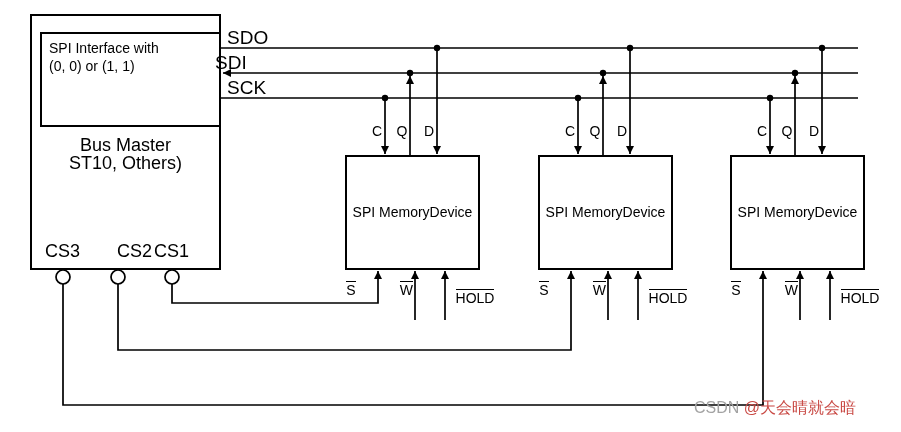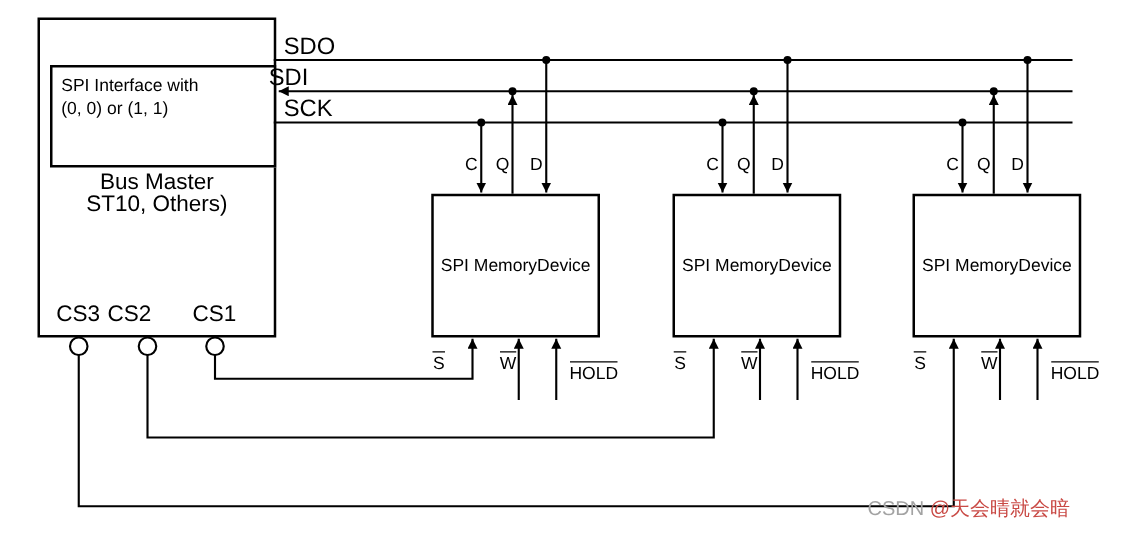--- a/index.html
+++ b/index.html
@@ -28,21 +28,21 @@
   .wm-handle{color:#c94a45}
   .d1{left:345px}.d2{left:538px}.d3{left:730px}
 </style>
 </head>
 <body>
 
 <div class="stage">
 
   <div class="box" style="left:30px;top:14px;width:191px;height:256px"></div>
 
-  <div class="box iface" style="left:40px;top:52px;width:181px;height:82px">
+  <div class="box iface" style="left:40px;top:32px;width:181px;height:95px">
     <div>SPI Interface with</div>
     <div>(0, 0) or (1, 1)</div>
   </div>
 
   <div class="box devbox d1" style="top:155px;width:135px;height:115px">
     <div>SPI Memory</div>
     <div>Device</div>
   </div>
   <div class="box devbox d2" style="top:155px;width:135px;height:115px">
     <div>SPI Memory</div>
@@ -111,21 +111,21 @@
       <circle cx="770" cy="98" r="3.2"></circle>
     </g>
   </svg>
 
   <div class="lbl mastername">
     <div>Bus Master</div>
     <div>ST10, Others)</div>
   </div>
 
   <div class="lbl cslbl" style="left:45px">CS3</div>
-  <div class="lbl cslbl" style="left:86px">CS2</div>
+  <div class="lbl cslbl" style="left:117px">CS2</div>
   <div class="lbl cslbl" style="left:154px">CS1</div>
 
   <div class="lbl buslbl" style="left:227px;top:30px">SDO</div>
   <div class="lbl buslbl" style="left:215px;top:55px">SDI</div>
   <div class="lbl buslbl" style="left:227px;top:80px">SCK</div>
 
   <div class="device d1">
     <div class="plbl pc">C</div>
     <div class="plbl pq">Q</div>
     <div class="plbl pd">D</div>

